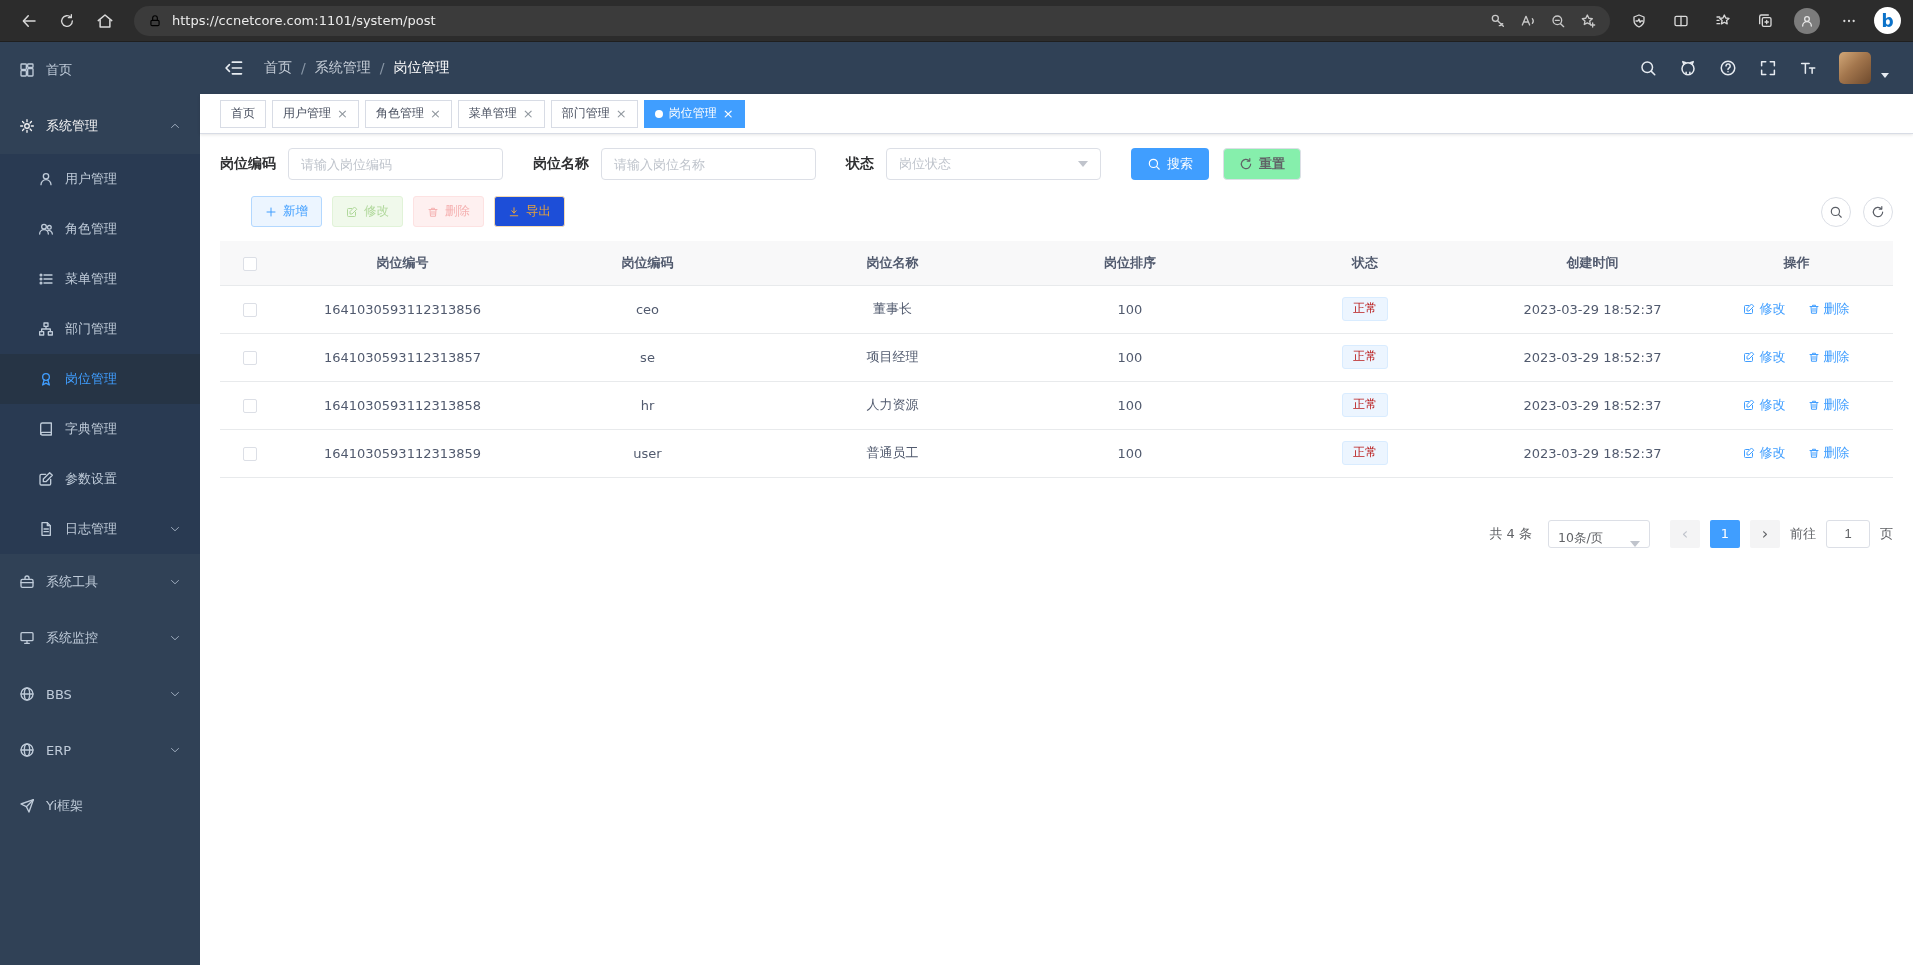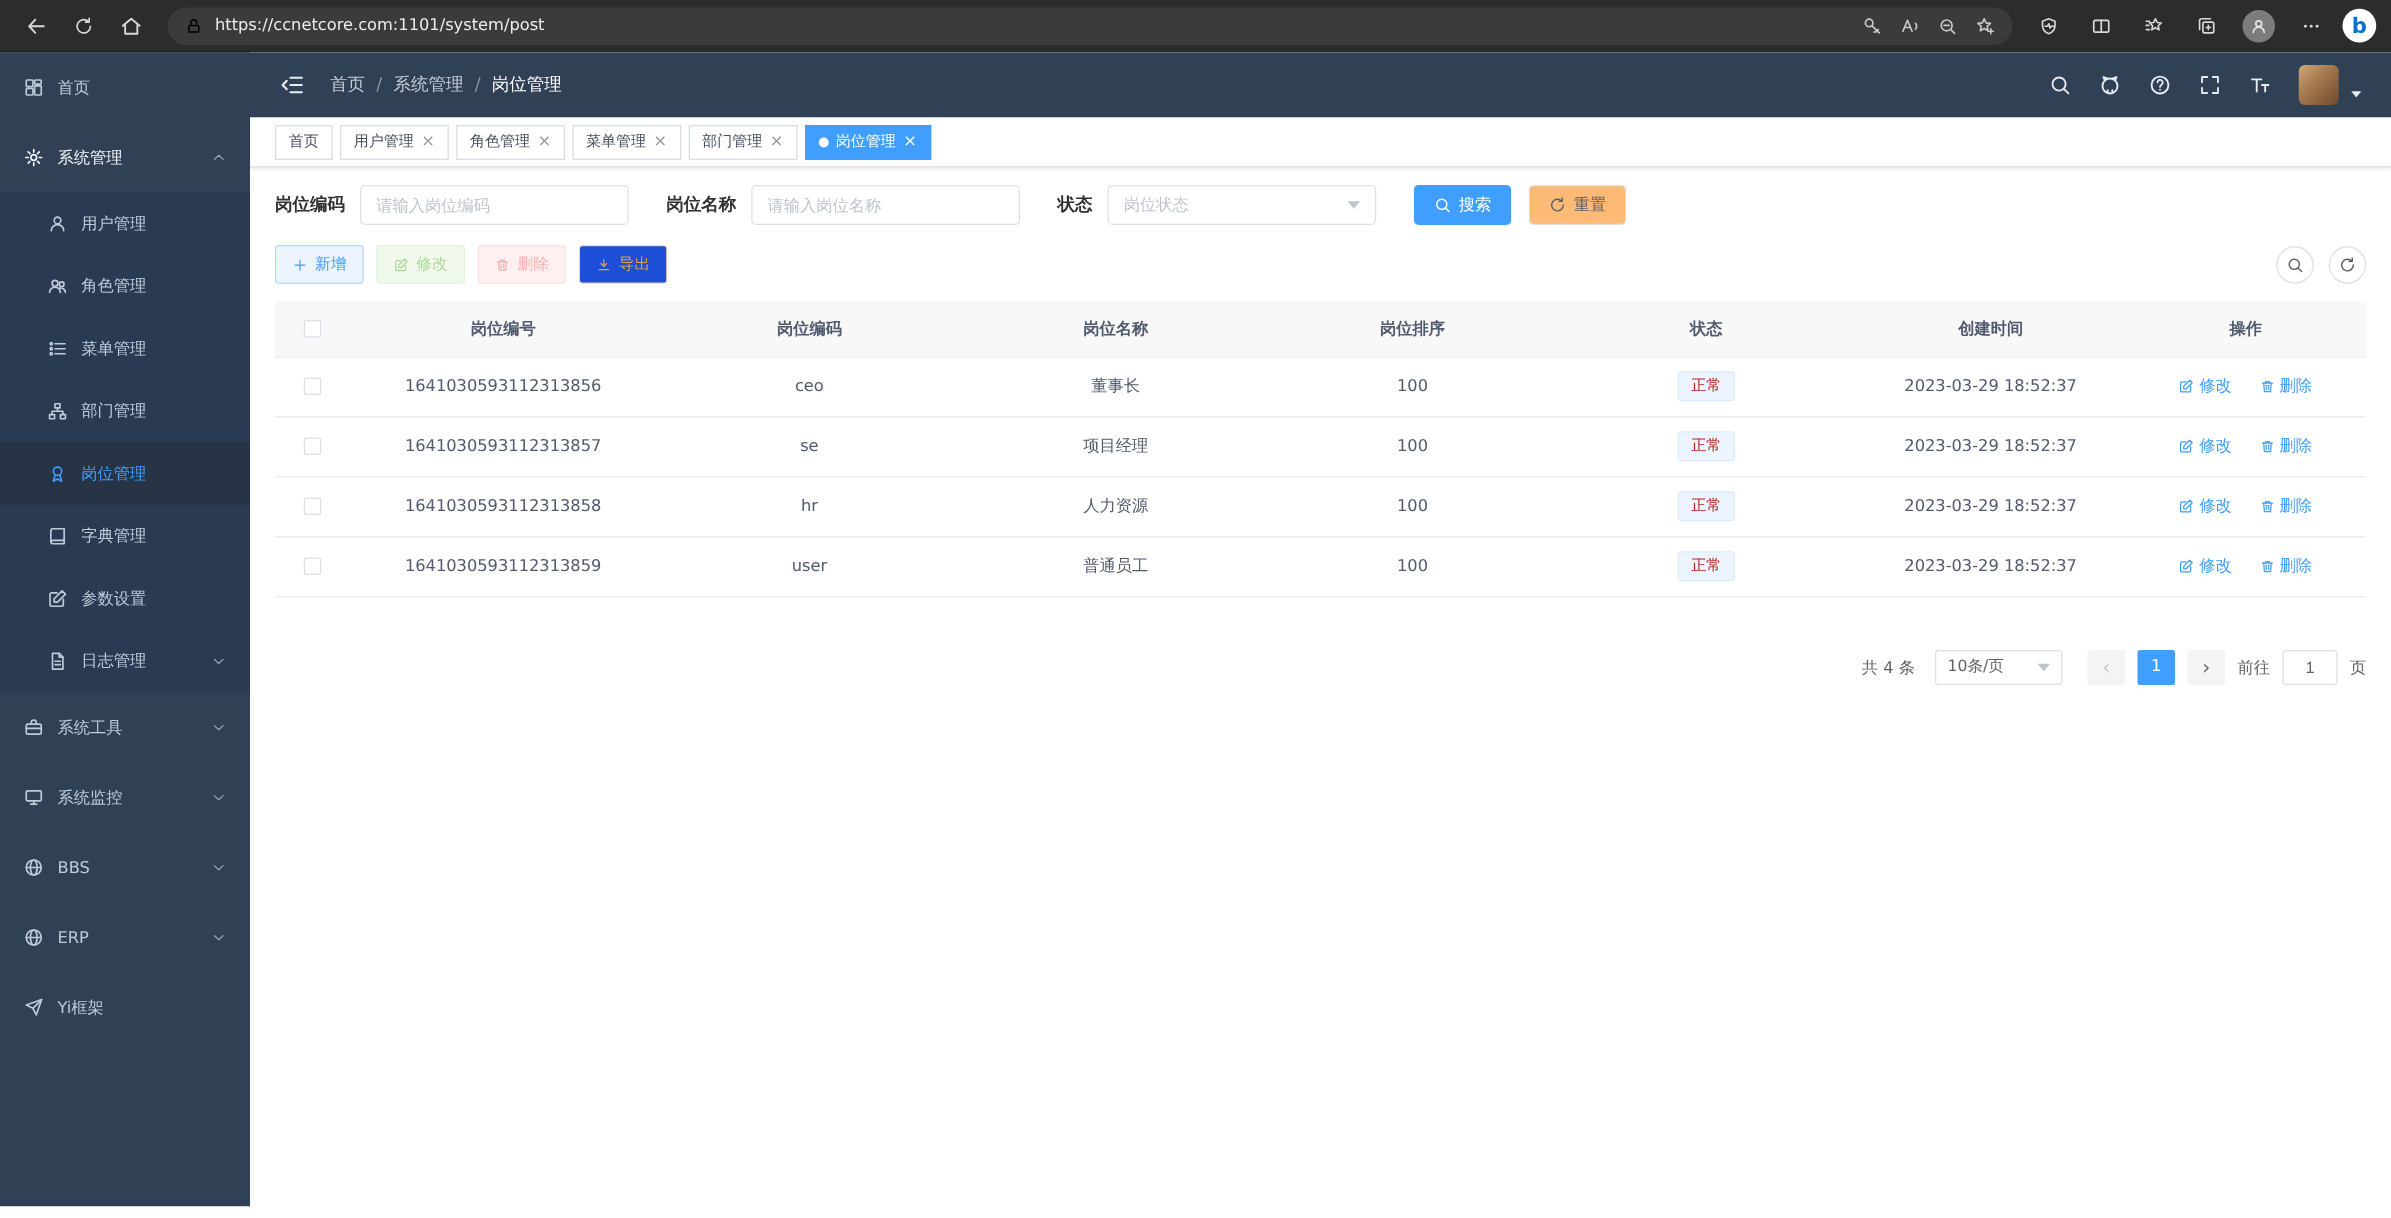--- a/index.html
+++ b/index.html
@@ -64,41 +64,41 @@
   .content { flex:1; padding:14px 20px 0 20px; background:#fff; }
 
   .filter-row { display:flex; align-items:center; margin-bottom:16px; }
   .filter-label { font-weight:bold; color:#303133; font-size:14px; margin-right:12px; white-space:nowrap; }
   .text-input { width:215px; height:32px; border:1px solid #dcdfe6; border-radius:4px; padding:0 12px; font-size:13px; color:#606266; background:#fff; outline:none; margin-right:30px; }
   .text-input::placeholder { color:#bfc4cc; }
   .select { width:215px; height:32px; border:1px solid #dcdfe6; border-radius:4px; display:flex; align-items:center; justify-content:space-between; padding:0 12px; font-size:13px; color:#bfc4cc; background:#fff; margin-right:30px; cursor:pointer; }
   .caret-down { width:0; height:0; border-left:5px solid transparent; border-right:5px solid transparent; border-top:6px solid #c0c4cc; }
   .btn { height:32px; border-radius:4px; display:inline-flex; align-items:center; gap:6px; padding:0 15px; font-size:13px; border:1px solid transparent; cursor:pointer; white-space:nowrap; }
   .btn-search { background:#409eff; color:#fff; margin-right:14px; }
-  .btn-reset { background:#fdba74; color:#606266; border-color:#dcdfe6; }
-
-  .toolbar { display:flex; align-items:center; margin-bottom:14px; }
+  .btn-reset { background:#86efac; color:#606266; border-color:#dcdfe6;font-weight:bold; }
+
+  .toolbar { display:flex; align-items:center; margin-bottom:14px;margin-left:31px; }
   .btn-sm { height:31px; border-radius:3px; padding:0 13px; font-size:12.5px; margin-right:10px; }
   .btn-add { background:#ecf5ff; border-color:#b3d8ff; color:#409eff; }
   .btn-edit { background:#f0f9eb; border-color:#e1f3d8; color:#b0d89b; cursor:not-allowed; }
   .btn-del { background:#fef0f0; border-color:#fde2e2; color:#f5b1b1; cursor:not-allowed; }
   .btn-export { background:#1d4ed8; border-color:#f5dab1; color:#e6a23c; }
   .toolbar-right { margin-left:auto; display:flex; gap:12px; }
   .circle-btn { width:30px; height:30px; border-radius:50%; border:1px solid #dcdfe6; background:#fff; color:#5a5e66; display:flex; align-items:center; justify-content:center; cursor:pointer; }
 
   table { width:100%; border-collapse:collapse; table-layout:fixed; }
   thead th { background:#f8f8f9; height:44px; font-weight:bold; color:#515a6e; font-size:13px; border-bottom:1px solid #e8eaec; text-align:center; }
   tbody td { height:48px; border-bottom:1px solid #e8eaec; text-align:center; font-size:13px; color:#515a6e; }
   .checkbox { width:14px; height:14px; border:1px solid #dcdfe6; border-radius:2px; background:#fff; display:inline-block; vertical-align:middle; cursor:pointer; }
   .status-badge { display:inline-block; padding:4px 10px; background:#ecf5ff; border:1px solid #d9ecff; color:#b91c1c; border-radius:3px; font-size:12px; line-height:1.1; }
   .row-link { color:#409eff; display:inline-flex; align-items:center; gap:4px; margin:0 9px; cursor:pointer; font-size:13px; }
 
   .pagination { display:flex; align-items:center; justify-content:flex-end; gap:10px; margin-top:42px; font-size:13px; color:#606266; }
   .pg-total { margin-right:6px; }
-  .page-size-select { width:102px; height:28px; border:1px solid #dcdfe6; border-radius:3px; display:flex; align-items:center; justify-content:space-between; padding:0 9px; font-size:12.5px; color:#606266; background:#fff; cursor:pointer; margin-right:10px; }
+  .page-size-select { width:102px; height:28px; border:1px solid #dcdfe6; border-radius:3px; display:flex; align-items:flex-end; justify-content:space-between; padding:0 9px; font-size:12.5px; color:#606266; background:#fff; cursor:pointer; margin-right:10px; }
   .pg-btn { min-width:30px; height:28px; background:#f4f4f5; border-radius:2px; display:flex; align-items:center; justify-content:center; font-size:16px; color:#606266; cursor:pointer; }
   .pg-btn.disabled { color:#c0c4cc; }
   .pg-btn.active { background:#409eff; color:#fff; font-size:13px; cursor:default; }
   .goto-input { width:44px; height:28px; border:1px solid #dcdfe6; border-radius:3px; text-align:center; font-size:13px; color:#606266; outline:none; }
 </style>
 </head>
 <body>
 
 <div class="screen">
 

